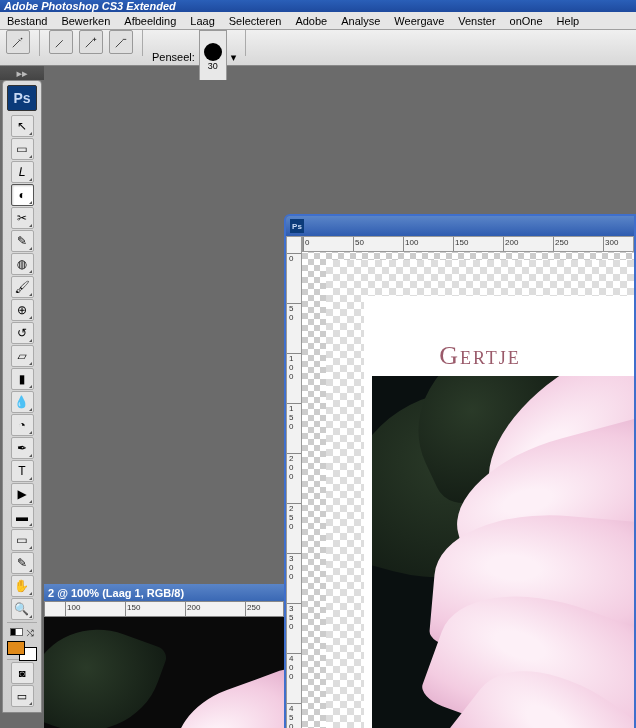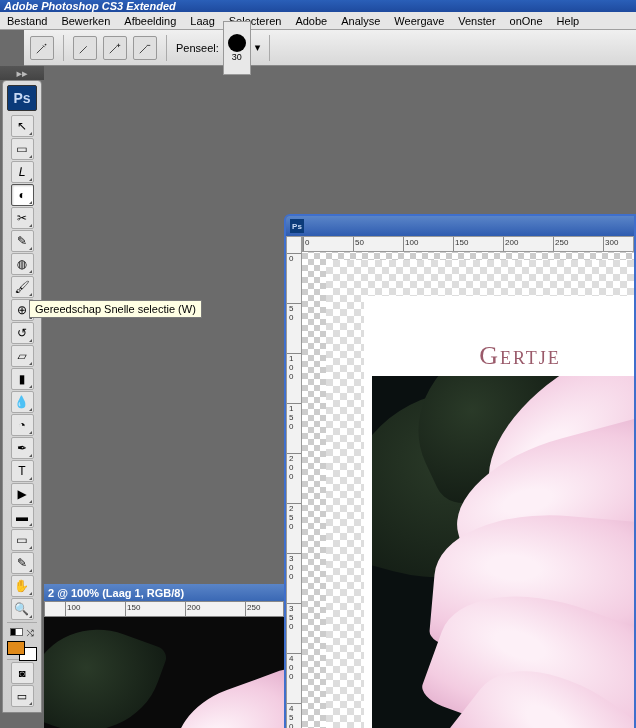--- a/index.html
+++ b/index.html
@@ -3,21 +3,21 @@
 <meta charset="utf-8">
 <style>
 * { margin: 0; padding: 0; box-sizing: border-box; font-family: Tahoma, Arial, sans-serif; font-size: 11px; }
 body { width: 636px; height: 728px; background: #6b6b6b; overflow: hidden; position: relative; }
 
 .titlebar { height: 12px; background: linear-gradient(#2a5fb8,#1e4a9e); color: #fff; padding-left: 4px; font-style: italic; font-weight: bold; font-size: 10px; display: flex; align-items: center; }
 
 .menubar { height: 18px; background: #e6e6e6; border-bottom: 1px solid #a0a0a0; display: flex; align-items: center; }
 .menubar span { padding: 2px 7px; cursor: default; }
 
-.optionsbar { height: 36px; background: linear-gradient(#f0f0f0,#d8d8d8); border-bottom: 1px solid #888; display: flex; align-items: center; padding: 0 6px; gap: 6px; margin-left: 24px; }
+.optionsbar { height: 36px; background: linear-gradient(#f0f0f0,#d8d8d8); border-bottom: 1px solid #888; display: flex; align-items: flex-start; padding: 0 6px; gap: 6px; }
 .tool-slot { width: 24px; height: 24px; background: #e0e0e0; border: 1px solid #999; border-radius: 2px; display: inline-flex; align-items: center; justify-content: center; }
 .divider-v { width: 1px; height: 26px; background: #aaa; margin: 0 3px; }
 .brush-group { display: flex; align-items: center; gap: 4px; }
 .brush-circle { width: 18px; height: 18px; background: #000; border-radius: 50%; }
 .brush-box { display: flex; flex-direction: column; align-items: center; border: 1px solid #999; padding: 12px 4px; background: #e8e8e8; }
 .brush-size { font-size: 9px; }
 .chk { display: flex; align-items: center; gap: 3px; }
 .chk-box { width: 12px; height: 12px; border: 1px solid #666; background: #fff; }
 .btn { padding: 2px 10px; border: 1px solid #999; background: #e8e8e8; color: #888; border-radius: 2px; }
 
@@ -44,21 +44,21 @@
 
 .doc2-win { position: absolute; left: 284px; top: 134px; width: 352px; height: 594px; background: #6b6b6b; border: 2px solid #3f6fcc; border-radius: 6px 0 0 0; overflow: hidden; }
 .doc2-title { height: 20px; background: linear-gradient(#5a85c8,#2f5cb0); color: #fff; font-weight: bold; font-size: 11px; display: flex; align-items: center; padding-left: 4px; gap: 4px; }
 .doc2-ps { width: 14px; height: 14px; background: #0b3b7a; color: #c8daf5; font-size: 8px; font-weight: bold; display: inline-flex; align-items: center; justify-content: center; }
 .doc2-hruler { position: absolute; left: 16px; top: 20px; right: 0; height: 16px; background: #f2f2f2; border: 1px solid #999; }
 .doc2-vruler { position: absolute; left: 0; top: 20px; width: 16px; bottom: 0; background: #f2f2f2; border: 1px solid #999; }
 .doc2-canvas { position: absolute; left: 16px; top: 36px; right: 0; bottom: 0; background: repeating-conic-gradient(#ccc 0% 25%, #fff 0% 50%) 0 / 12px 12px; }
 .doc2-frame { position: absolute; left: 24px; top: 8px; right: 0; bottom: 0; background: #fff; }
 .border-decor { position: absolute; left: 0; top: 0; right: 0; bottom: 0; background: repeating-conic-gradient(#ddd 0% 25%, #fff 0% 50%) 0 / 14px 14px; }
 .inner-white { position: absolute; left: 38px; top: 36px; right: 0; bottom: 0; background: #fff; }
-.watermark { position: absolute; left: 50%; top: 81px; transform: translateX(-50%); font-family: 'Times New Roman', serif; font-variant: small-caps; font-size: 26px; letter-spacing: 2px; color: #9a5a6a; margin-left: 40px; }
+.watermark { position: absolute; left: 50%; top: 81px; transform: translateX(-50%); font-family: 'Times New Roman', serif; font-variant: small-caps; font-size: 26px; letter-spacing: 2px; color: #9a5a6a; }
 .photo { position: absolute; left: 46px; top: 116px; right: 0; bottom: 0; background: #0a1010; overflow: hidden; }
 
 .ruler-ticks { position: relative; width: 100%; height: 100%; }
 .tickv { position: absolute; top: 0; width: 1px; height: 100%; background: #888; }
 .ticklbl { position: absolute; top: 1px; font-size: 8px; color: #333; }
 .tickh { position: absolute; left: 0; height: 1px; width: 100%; background: #888; }
 .ticklbl-v { position: absolute; left: 2px; font-size: 8px; color: #333; writing-mode: horizontal-tb; }
 
 svg.icon { width: 14px; height: 14px; }
 .petal { position: absolute; background: radial-gradient(ellipse at 30% 40%, #fdf0f7 10%, #f3cce1 55%, #d89abf 100%); border-radius: 50% 10% 50% 10%; }
@@ -230,21 +230,20 @@
     <div class="tool-sep"></div>
     <div class="tool-btn">
         <span>◙</span>
       </div>
     <div class="tool-btn">
         <span>▭</span>
         <span class="tri"></span>
       </div>
   </div>
 
-  <div class="tooltip">Gereedschap Snelle selectie (W)</div>
 
   <div class="doc1-tab">
     <span>2 @ 100% (Laag 1, RGB/8)</span>
   </div>
   <div class="doc1-ruler">
     <div class="ruler-ticks" id="doc1-ruler">
         <div class="tickv" style="left: 20px;"></div>
         <div class="ticklbl" style="left: 22px;">100</div>
         <div class="tickv" style="left: 80px;"></div>
         <div class="ticklbl" style="left: 82px;">150</div>

